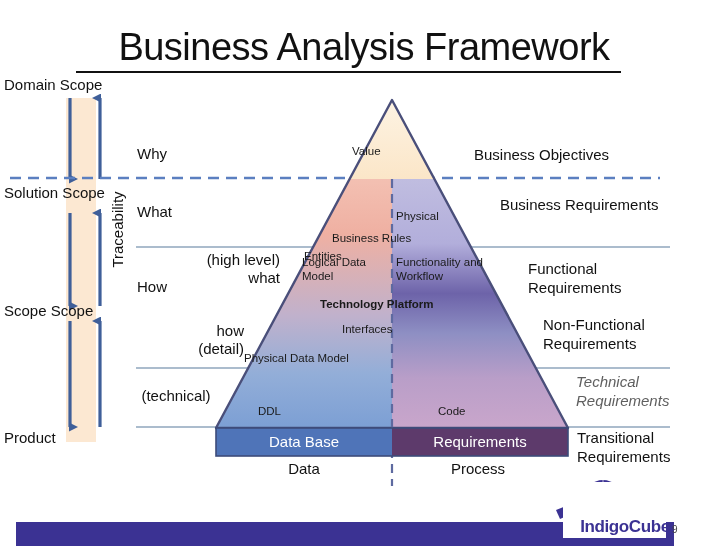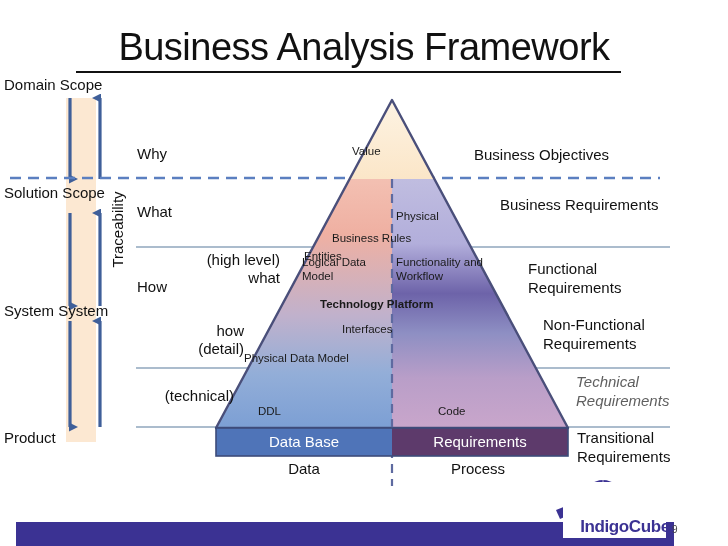--- a/index.html
+++ b/index.html
@@ -160,40 +160,40 @@
         <path d="M603,491 L603,502"></path>
         <path d="M584,483 L595,483"></path>
         <path d="M611,483 L622,483"></path>
         <path d="M566,497 L578,492"></path>
       </g>
     </g>
   </svg>
 
   <div class="lbl scope-lbl" style="left:4px;top:60px;width:154px;">Domain Scope</div>
   <div class="lbl scope-lbl" style="left:4px;top:168px;width:154px;">Solution Scope</div>
-  <div class="lbl scope-lbl" style="left:4px;top:286px;width:154px;">System System</div>
+  <div class="lbl scope-lbl" style="left:4px;top:286px;width:154px;">Scope Scope</div>
   <div class="lbl scope-lbl" style="left:4px;top:413px;width:154px;">Product</div>
 
   <div id="traceability-label">Traceability</div>
 
   <div class="lbl zach" style="left:137px;top:129px;">Why</div>
   <div class="lbl zach" style="left:137px;top:187px;">What</div>
   <div class="lbl zach" style="left:137px;top:262px;">How</div>
 
   <div class="lbl side-note" style="left:120px;top:235px;width:160px;">
     <div>(high level)</div>
     <div>what</div>
   </div>
 
   <div class="lbl side-note" style="left:120px;top:306px;width:124px;">
     <div>how</div>
     <div>(detail)</div>
   </div>
 
-  <div class="lbl side-note" style="left:118px;top:371px;width:116px;">
+  <div class="lbl side-note" style="left:118px;top:371px;width:116px;text-align:center;">
     <div>(technical)</div>
   </div>
 
   <div class="lbl pyr-t" style="left:352px;top:128px;width:80px;">Value</div>
 
   <div class="lbl pyr-t" style="left:304px;top:193px;width:78px;margin-top:40px;">Entities</div>
   <div class="lbl pyr-t" style="left:396px;top:193px;width:84px;">Physical</div>
 
   <div class="lbl pyr-t" style="left:332px;top:215px;width:120px;">Business Rules</div>
 

